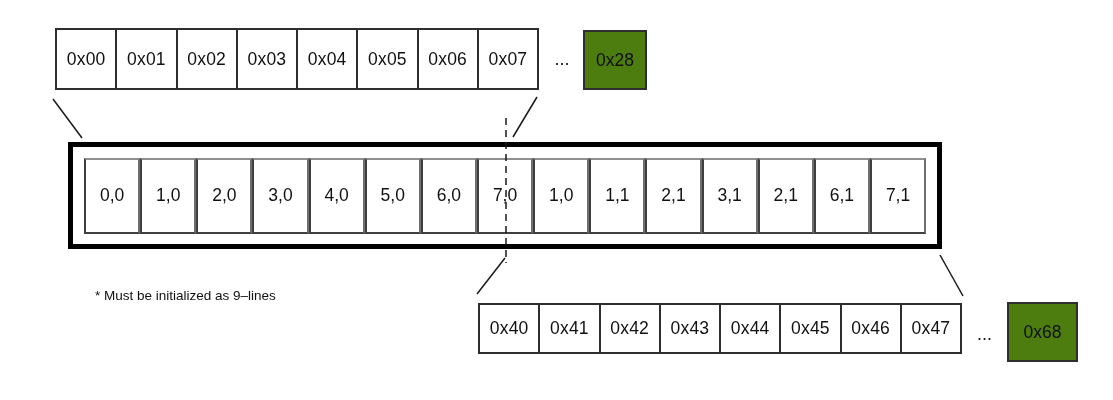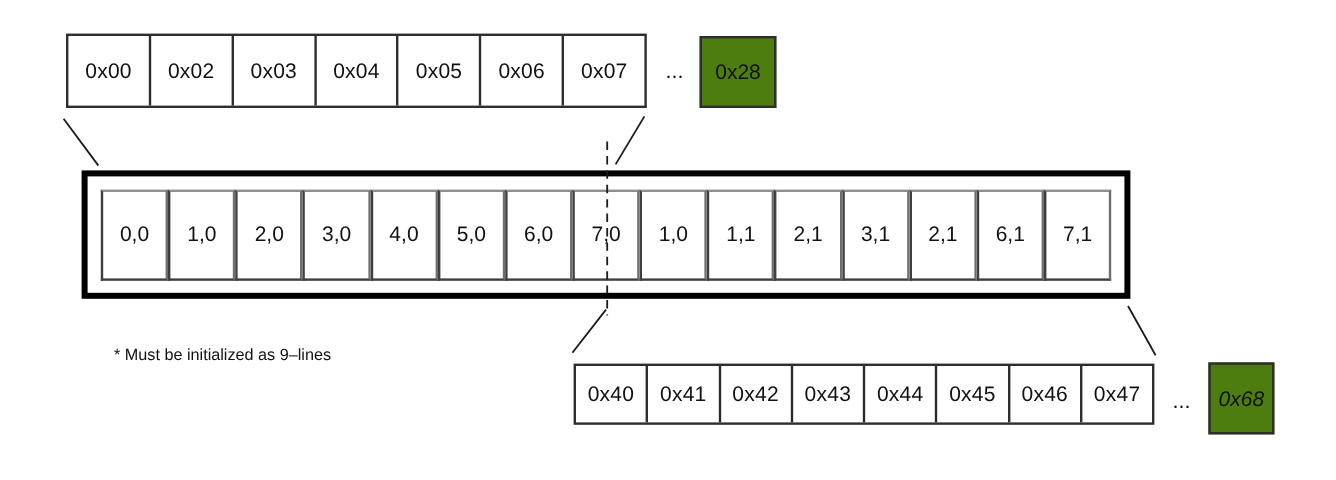--- a/index.html
+++ b/index.html
@@ -92,20 +92,21 @@
     pointer-events: none;
   }
 </style>
 </head>
 <body>
 
 <div id="stage">
 
   <div class="addr-row" style="left:55px; top:28px; width:484px; height:62px;">
     <div class="cell">0x00</div>
+    <div class="cell">0x01</div>
     <div class="cell">0x02</div>
     <div class="cell">0x03</div>
     <div class="cell">0x04</div>
     <div class="cell">0x05</div>
     <div class="cell">0x06</div>
     <div class="cell">0x07</div>
   </div>
   <div class="ellipsis" style="left:541px; top:30px; width:42px; height:58px;">...</div>
   <div class="addr-single" style="left:583px; top:30px; width:64px; height:60px;">0x28</div>
 
@@ -135,21 +136,21 @@
     <div class="cell">0x40</div>
     <div class="cell">0x41</div>
     <div class="cell">0x42</div>
     <div class="cell">0x43</div>
     <div class="cell">0x44</div>
     <div class="cell">0x45</div>
     <div class="cell">0x46</div>
     <div class="cell">0x47</div>
   </div>
   <div class="ellipsis" style="left:962px; top:305px; width:45px; height:58px;">...</div>
-  <div class="addr-single" style="left:1007px; top:302px; width:55px; height:60px;font-style:italic;">0x68</div>
+  <div class="addr-single" style="left:1007px; top:302px; width:71px; height:60px;">0x68</div>
 
   <svg class="overlay" width="1113" height="400" viewBox="0 0 1113 400">
     <line x1="53" y1="99" x2="82" y2="138" stroke="#1a1a1a" stroke-width="1.5"></line>
     <line x1="537" y1="97" x2="513" y2="137" stroke="#1a1a1a" stroke-width="1.5"></line>
     <line x1="505" y1="258" x2="477" y2="294" stroke="#1a1a1a" stroke-width="1.5"></line>
     <line x1="940" y1="255" x2="963" y2="296" stroke="#1a1a1a" stroke-width="1.5"></line>
     <line x1="506" y1="118" x2="506" y2="263" stroke="#1a1a1a" stroke-width="1.5" stroke-dasharray="7 5"></line>
   </svg>
 
 </div>

